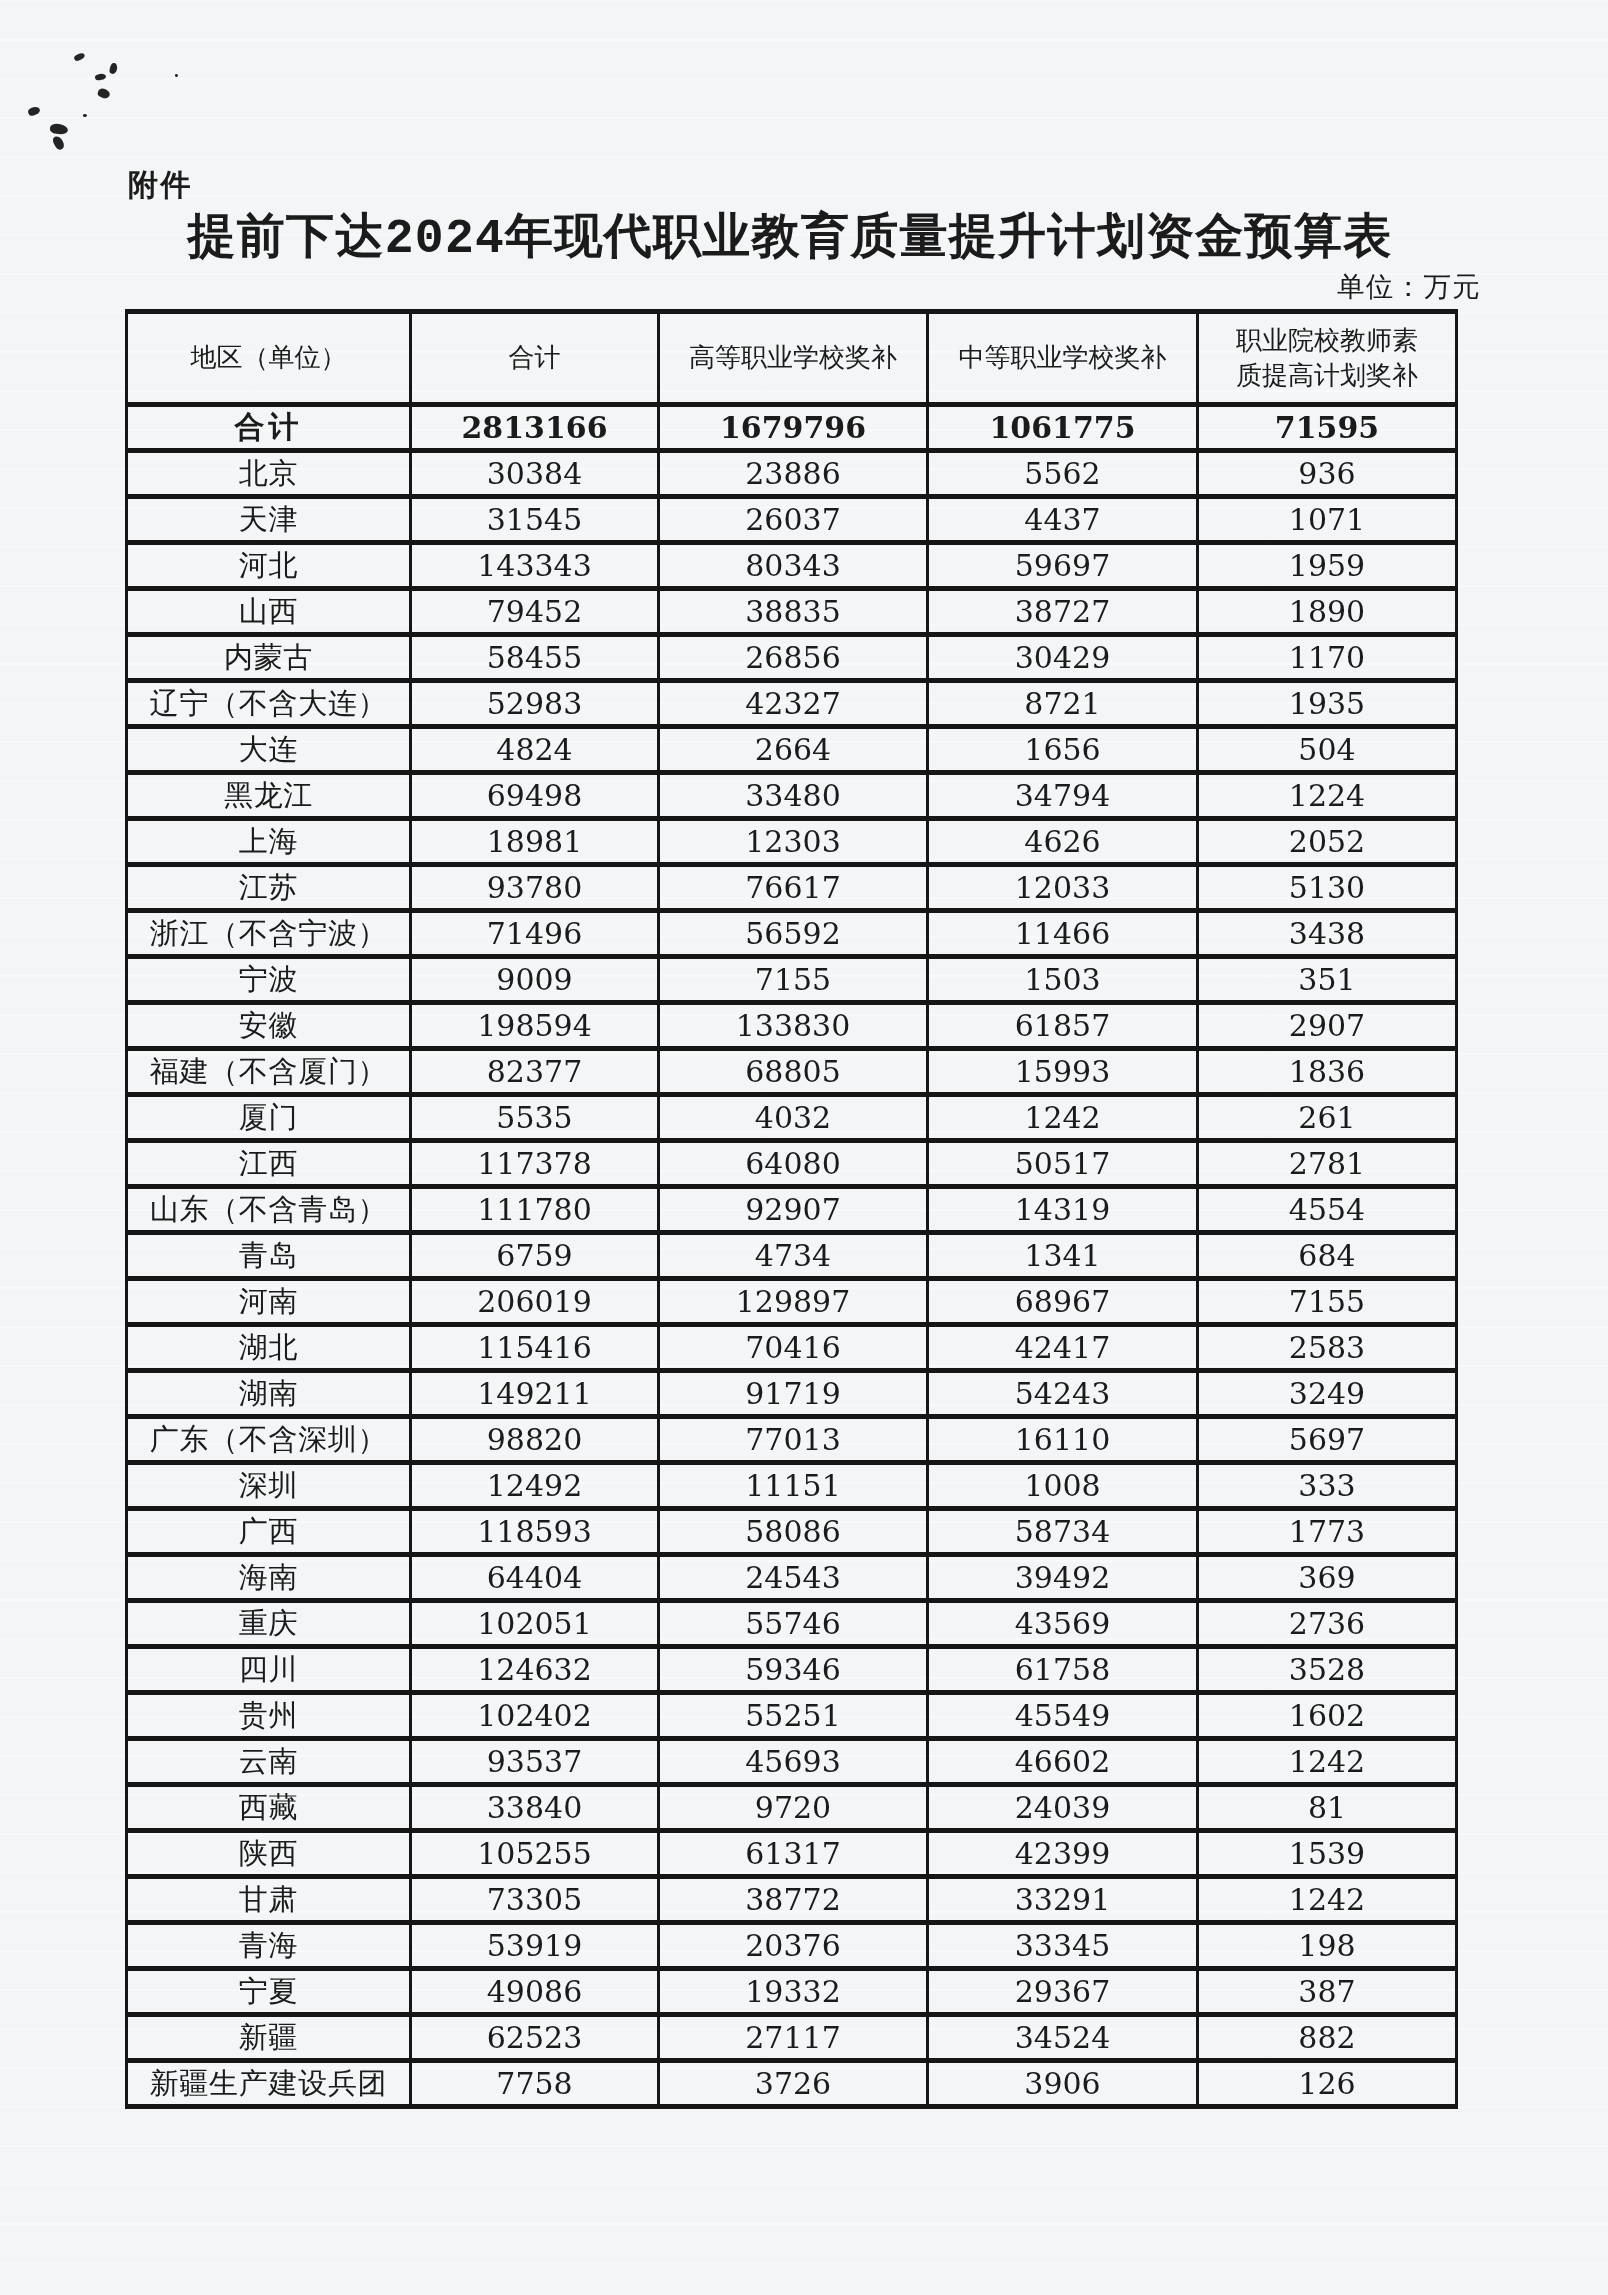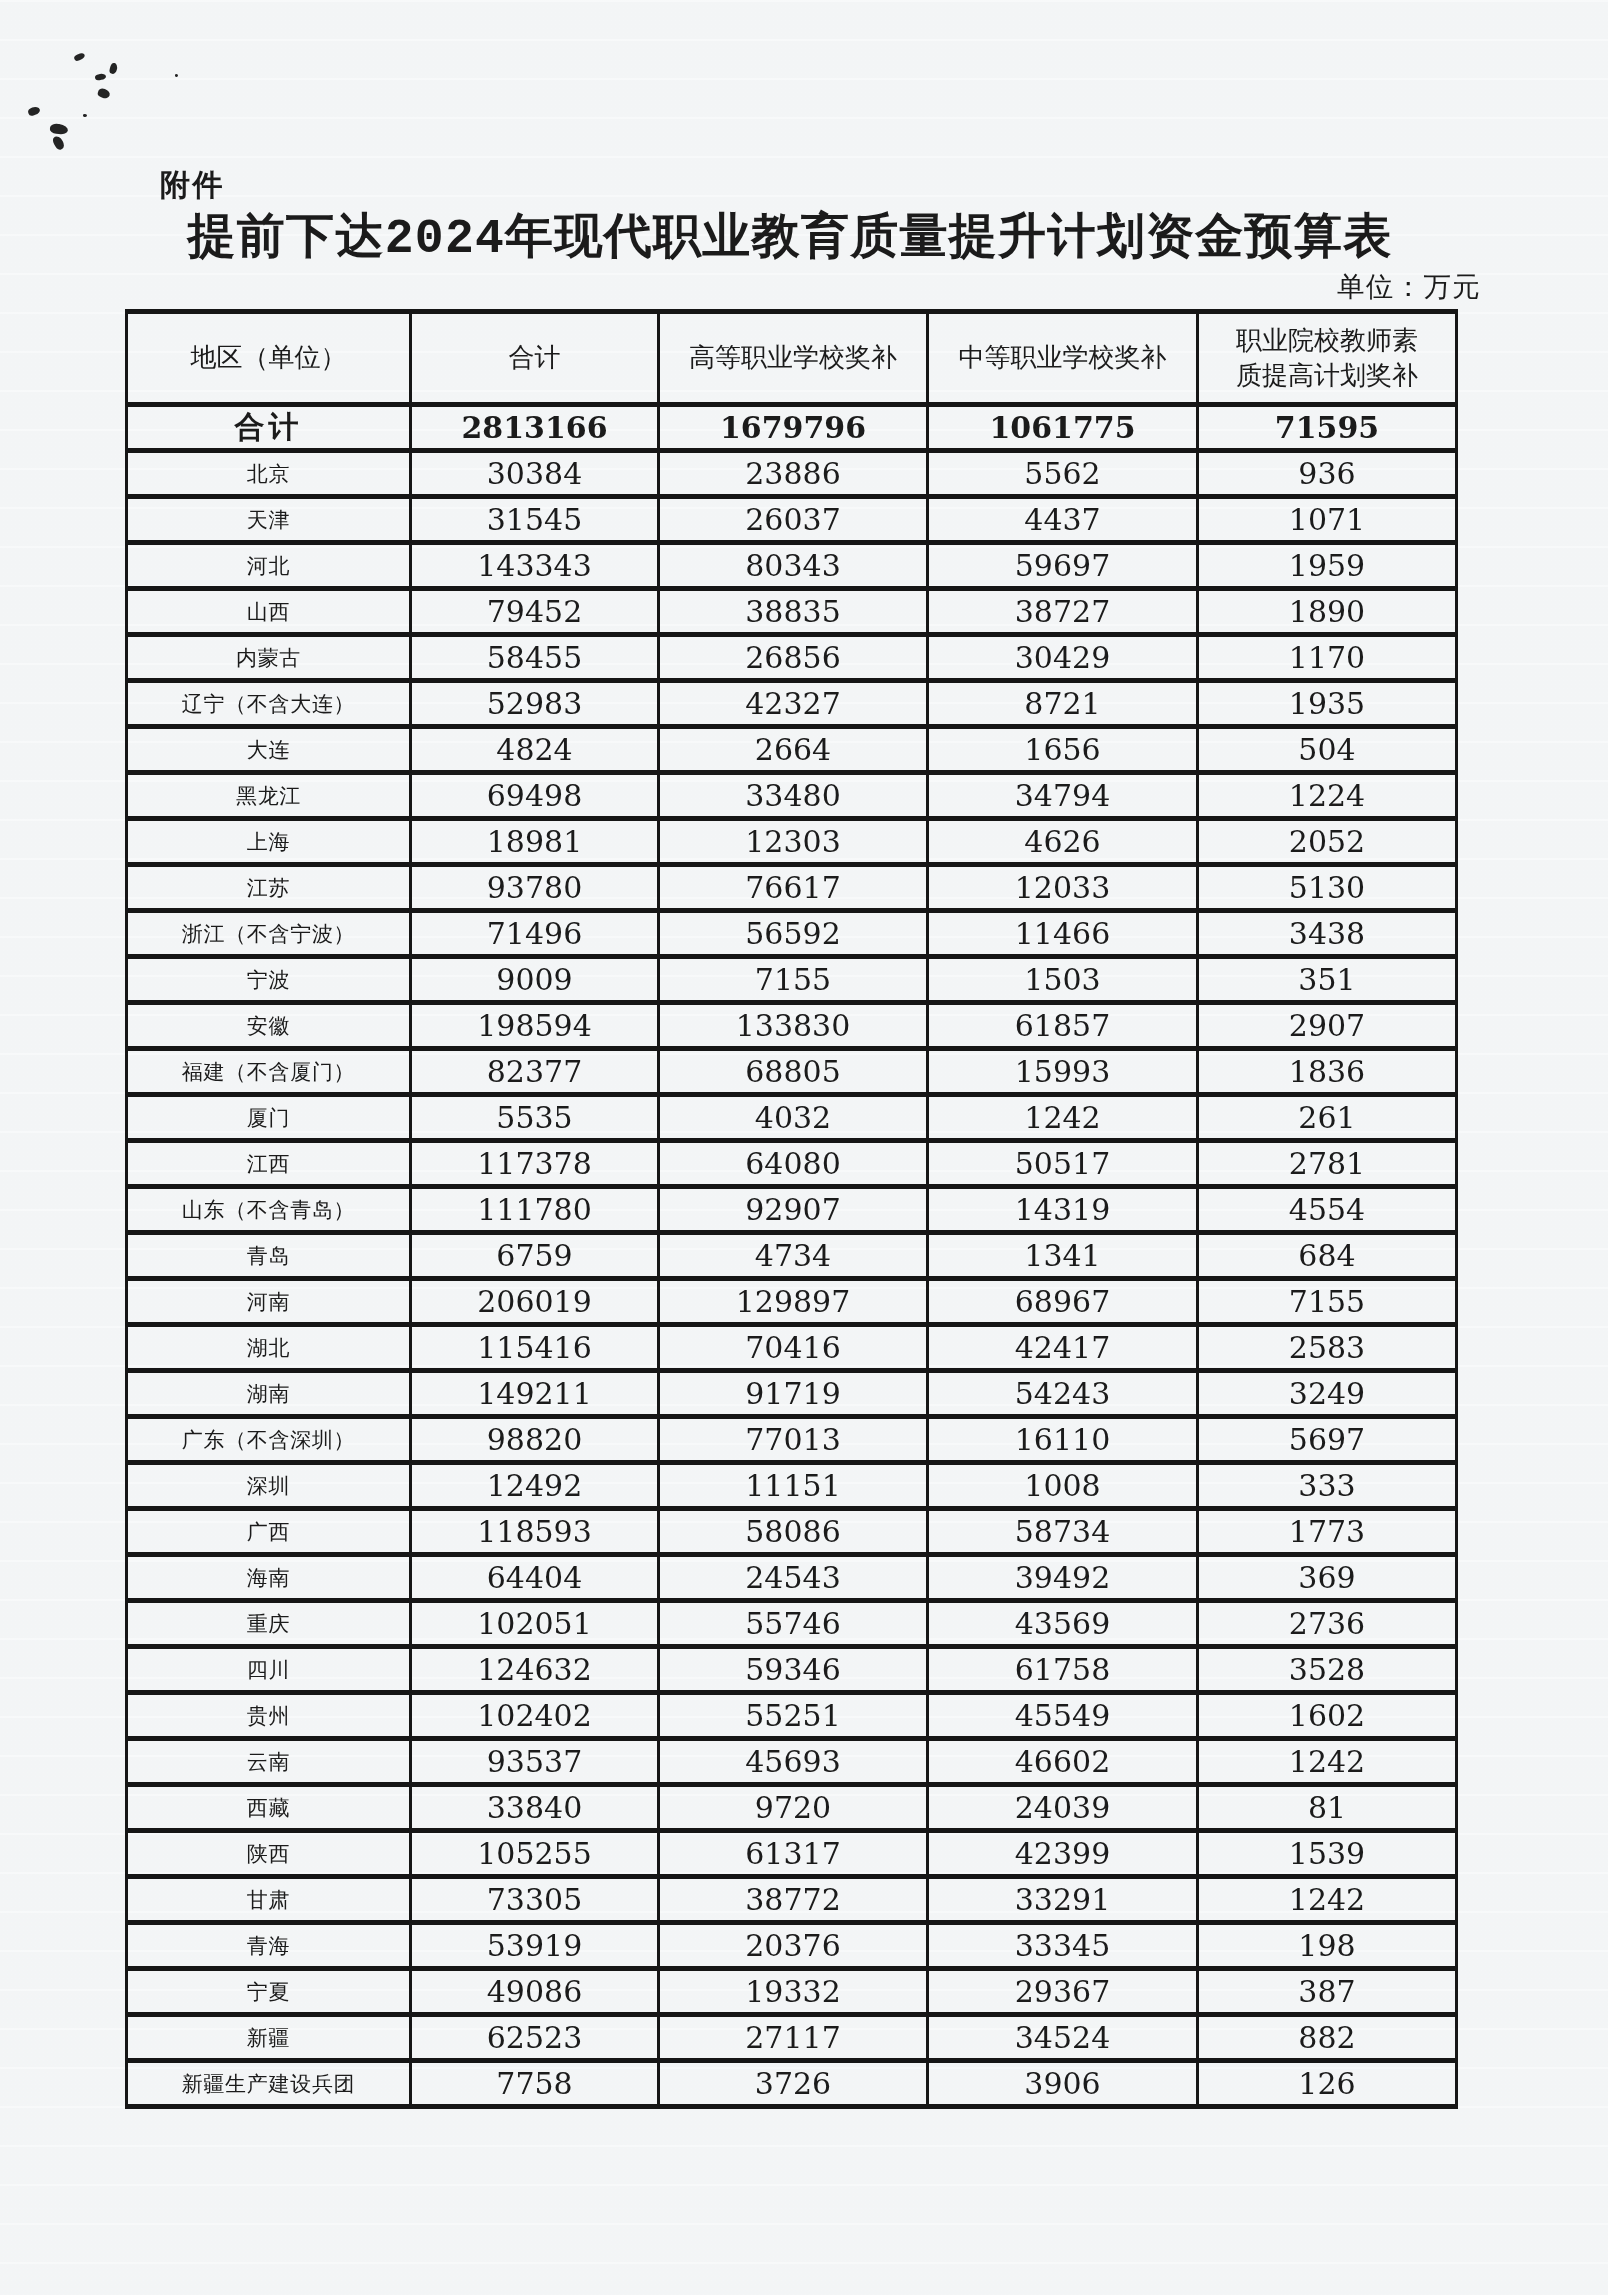--- a/index.html
+++ b/index.html
@@ -22,21 +22,20 @@
     font-family: "DejaVu Serif", serif;
   }
   .attachment-label {
     position: absolute;
     left: 128px;
     top: 165px;
     font-family: "DejaVu Sans", sans-serif;
     font-weight: 700;
     font-size: 30px;
     letter-spacing: 2.6px;
-    margin-left: 32px;
   }
   .doc-title {
     position: absolute;
     left: 125px;
     top: 204px;
     width: 1330px;
     text-align: center;
     font-family: Liberation Mono, monospace;
     font-weight: 700;
     font-size: 48px;
@@ -73,21 +72,21 @@
   }
   .budget-table thead tr { height: 93px; font-family: Liberation Serif, serif; }
   .budget-table tbody tr { height: 46px; }
   .budget-table th {
     font-weight: 400;
     font-size: 26px;
     line-height: 1.35;
     white-space: pre-line;
   }
   .budget-table td.region {
-    font-size: 21px;
+    font-size: 29px;
     letter-spacing: 0.7px;
     padding: 0 2.6px;
   }
   .budget-table td.num {
     font-size: 30px;
   }
   .budget-table tr.total-row td {
     font-weight: 700;
   }
   .budget-table tr.total-row td.region {

